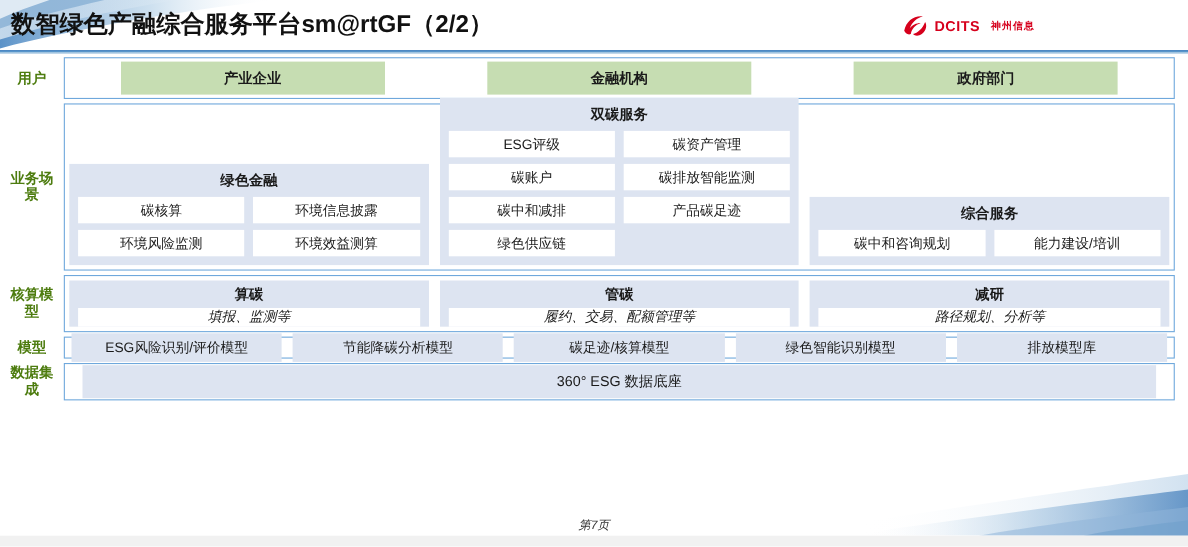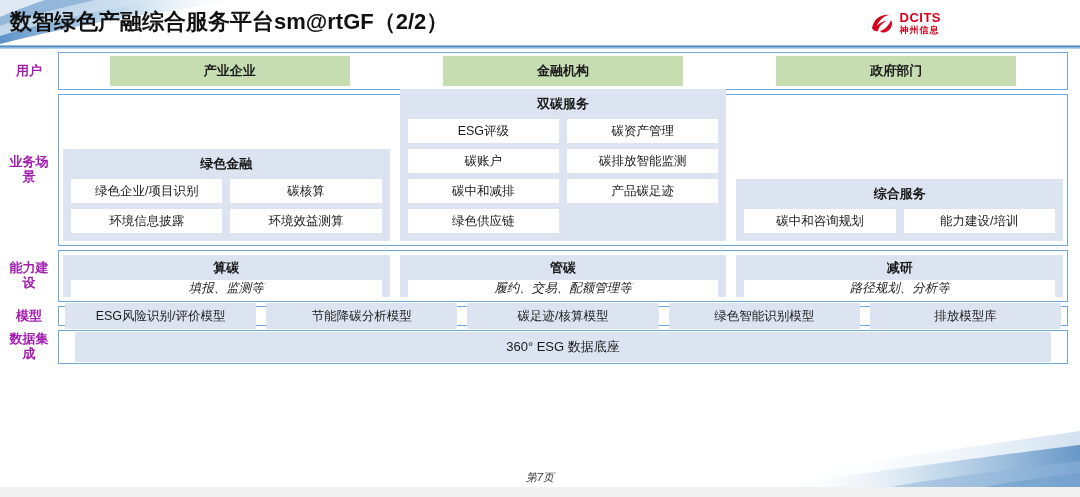--- a/index.html
+++ b/index.html
@@ -32,30 +32,30 @@
     letter-spacing:0px;white-space:nowrap;
   }
   .title-rule{
     position:absolute;left:0;top:45px;width:1080px;height:4px;
     background:linear-gradient(to bottom,#ffffff 0px,#3b7cbd 1px,#5d9acd 2px,#b9d3e8 3px);
   }
   .logo{
     position:absolute;right:8px;top:8px;height:30px;display:flex;align-items:center;gap:4px;
   }
   .logo-mark{width:26px;height:22px;}
-  .logo-text{display:flex;flex-direction:column;line-height:1;}
+  .logo-text{display:flex;flex-direction:row;line-height:1;gap:10px;}
   .logo-en{font-size:13px;font-weight:bold;color:#d6001c;letter-spacing:.5px;}
   .logo-cn{font-size:9px;font-weight:bold;color:#d6001c;letter-spacing:1px;margin-top:2px;}
   
   .board{position:absolute;left:0;top:52px;width:1080px;height:412px;}
   .row{display:flex;align-items:stretch;width:1080px;margin-bottom:4px;}
   .row-label{
     width:58px;min-width:58px;
     display:flex;align-items:center;justify-content:center;
-    font-size:13px;font-weight:bold;color:#a21caf;text-align:center;
+    font-size:13px;font-weight:bold;color:#4d7c0f;text-align:center;
     line-height:1.15;
     padding:0 4px;box-sizing:border-box;
   }
   .row-body{
     flex:1;margin-right:12px;
     border:1.5px solid #6fa8dc;
     background:#ffffff;
     box-sizing:border-box;
     padding:4px;
     display:flex;
@@ -175,23 +175,23 @@
     </div>
   </div>
 
   <div class="row row-biz">
     <div class="row-label">业务场景</div>
     <div class="row-body">
 
       <div class="biz-col">
         <div class="biz-title">绿色金融</div>
         <div class="biz-grid">
-          <div class="biz-item">绿色企业/项目识别</div>
           <div class="biz-item">碳核算</div>
           <div class="biz-item">环境信息披露</div>
+          <div class="biz-item">环境风险监测</div>
           <div class="biz-item">环境效益测算</div>
         </div>
       </div>
 
       <div class="biz-col">
         <div class="biz-title">双碳服务</div>
         <div class="biz-grid">
           <div class="biz-item">ESG评级</div>
           <div class="biz-item">碳资产管理</div>
           <div class="biz-item">碳账户</div>
@@ -208,21 +208,21 @@
         <div class="biz-grid">
           <div class="biz-item">碳中和咨询规划</div>
           <div class="biz-item">能力建设/培训</div>
         </div>
       </div>
 
     </div>
   </div>
 
   <div class="row row-cap">
-    <div class="row-label">能力建设</div>
+    <div class="row-label">核算模型</div>
     <div class="row-body">
       <div class="cap-col">
         <div class="cap-title">算碳</div>
         <div class="cap-sub">填报、监测等</div>
       </div>
       <div class="cap-col">
         <div class="cap-title">管碳</div>
         <div class="cap-sub">履约、交易、配额管理等</div>
       </div>
       <div class="cap-col">

